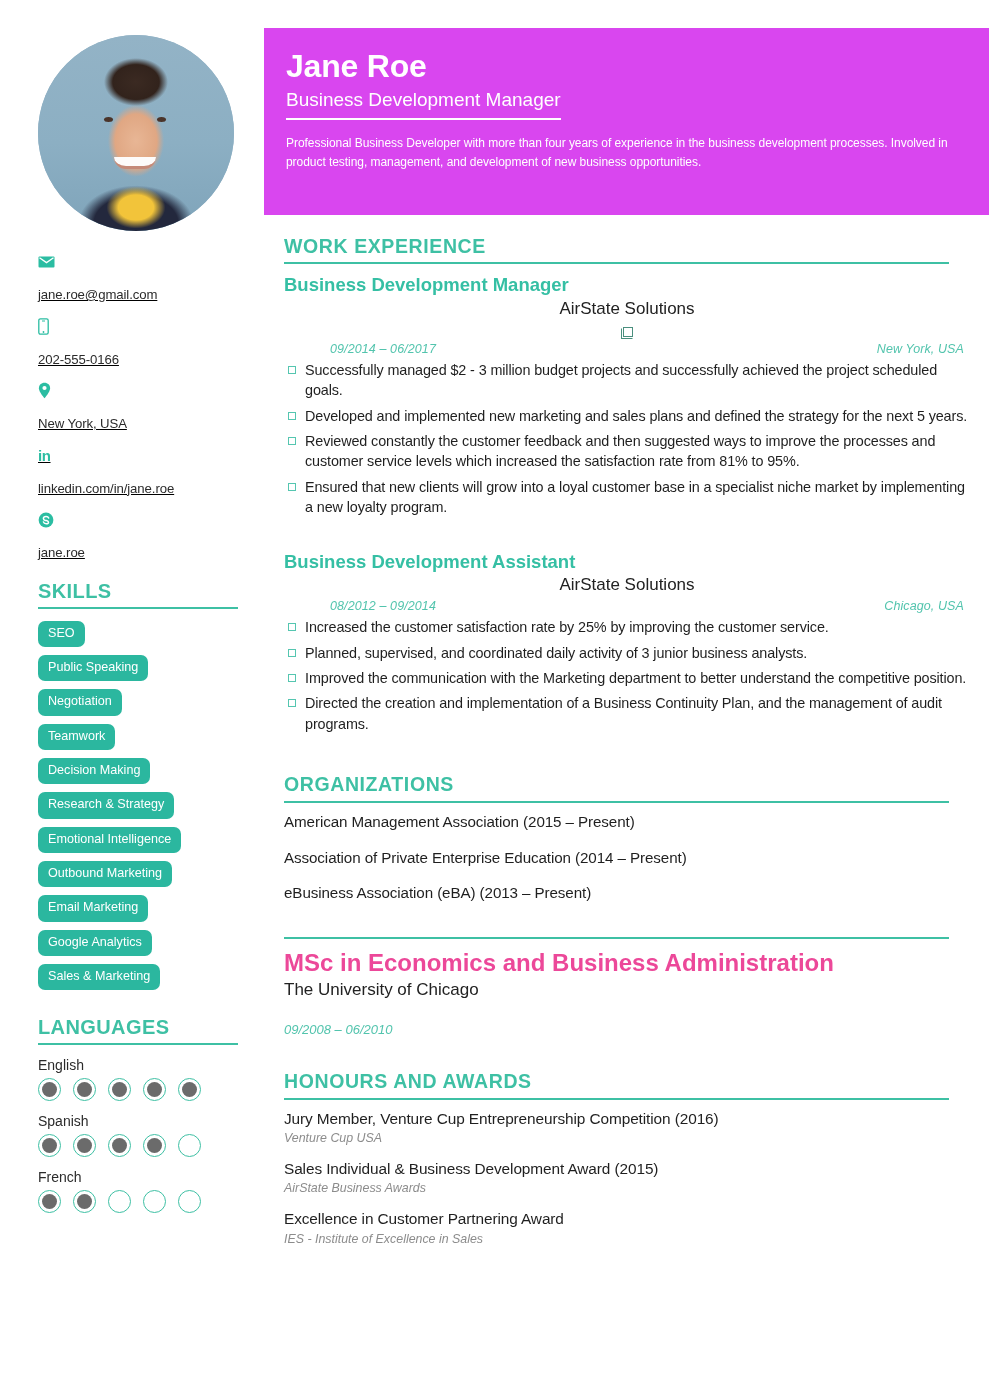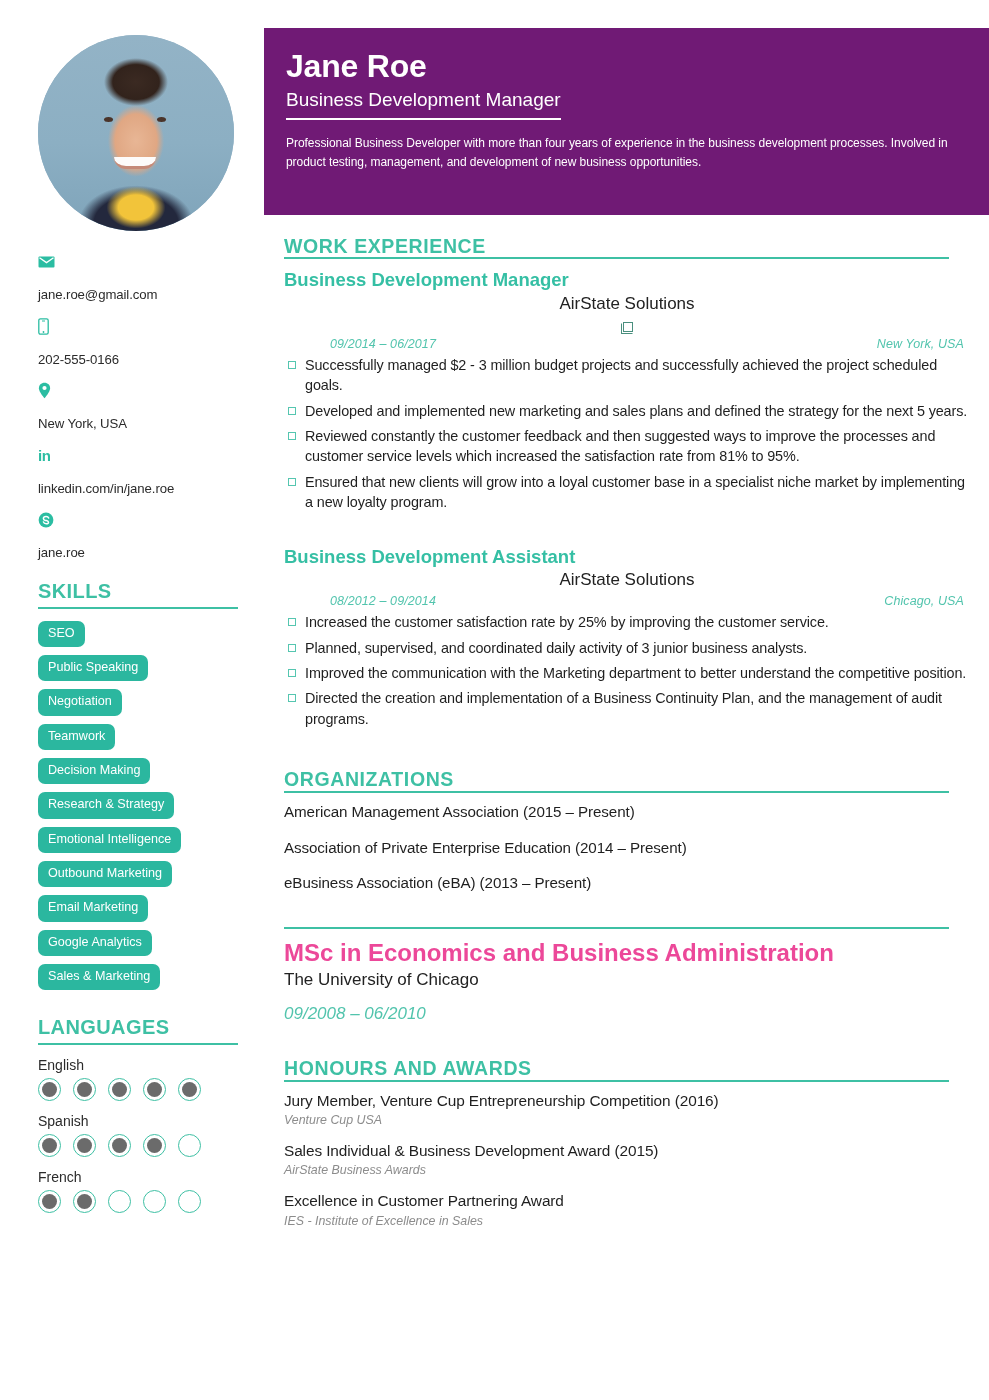--- a/index.html
+++ b/index.html
@@ -67,21 +67,21 @@
     position: absolute;
     top: 122px; left: 76px;
     width: 42px; height: 12px;
     border-radius: 0 0 22px 22px;
     background: #fdfbfa;
     border-bottom: 3px solid #c58a78;
   }
 
   
   .contact-list { margin-top: 22px; }
-  .contact-item { margin-bottom: 14px; }
+  .contact-item { margin-bottom: 14px; text-decoration: underline; }
   .contact-icon {
     height: 17px;
     display: flex;
     align-items: center;
     margin-bottom: 17px;
   }
   .contact-text {
     font-size: 13.2px;
     color: #2b2b2b;
     line-height: 1.25;
@@ -154,21 +154,21 @@
     left: 264px; top: 0;
     width: 725px;
     height: 1400px;
   }
 
   .banner {
     position: absolute;
     left: 0; top: 28px;
     width: 725px;
     height: 187px;
-    background: #701a75;
+    background: #d946ef;
     padding: 22px 22px 0 22px;
     color: #ffffff;
   }
   .banner-name {
     font-size: 32px;
     font-weight: bold;
     letter-spacing: -0.2px;
     line-height: 1.05;
   }
   .banner-title {
@@ -193,20 +193,21 @@
     left: 20px; top: 236px;
     width: 686px;
   }
 
   .r-sec-head {
     font-size: 19.5px;
     font-weight: bold;
     color: #3ec0a4;
     letter-spacing: 0.6px;
     line-height: 1.1;
+    padding-bottom: 5px;
   }
   .r-sec-rule {
     height: 2px;
     background: #3ec0a4;
     width: 665px;
     margin-bottom: 9px;
   }
 
   .job { margin-bottom: 6px; }
   .job-title {
@@ -297,24 +298,24 @@
     color: #ec4899;
     line-height: 1.25;
   }
   .edu-school {
     font-size: 17px;
     color: #222222;
     line-height: 1.3;
     margin-top: 1px;
   }
   .edu-dates {
-    font-size: 17px;
+    font-size: 13px;
     font-style: italic;
     color: #52c4ad;
-    margin-top: 13px;
+    margin-top: 21px;
   }
 
   .award { margin-bottom: 13px; }
   .award-title {
     font-size: 15.4px;
     color: #1f1f1f;
     line-height: 1.25;
     letter-spacing: -0.1px;
   }
   .award-sub {

